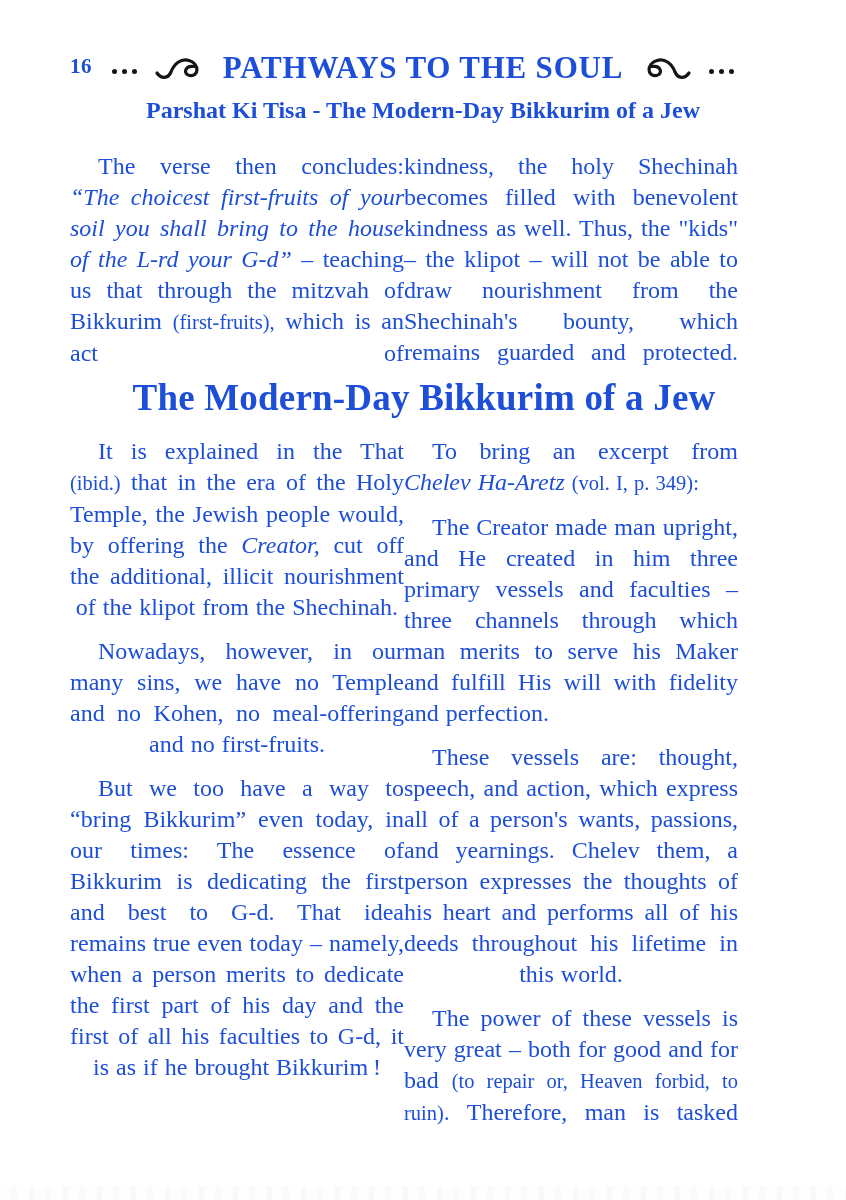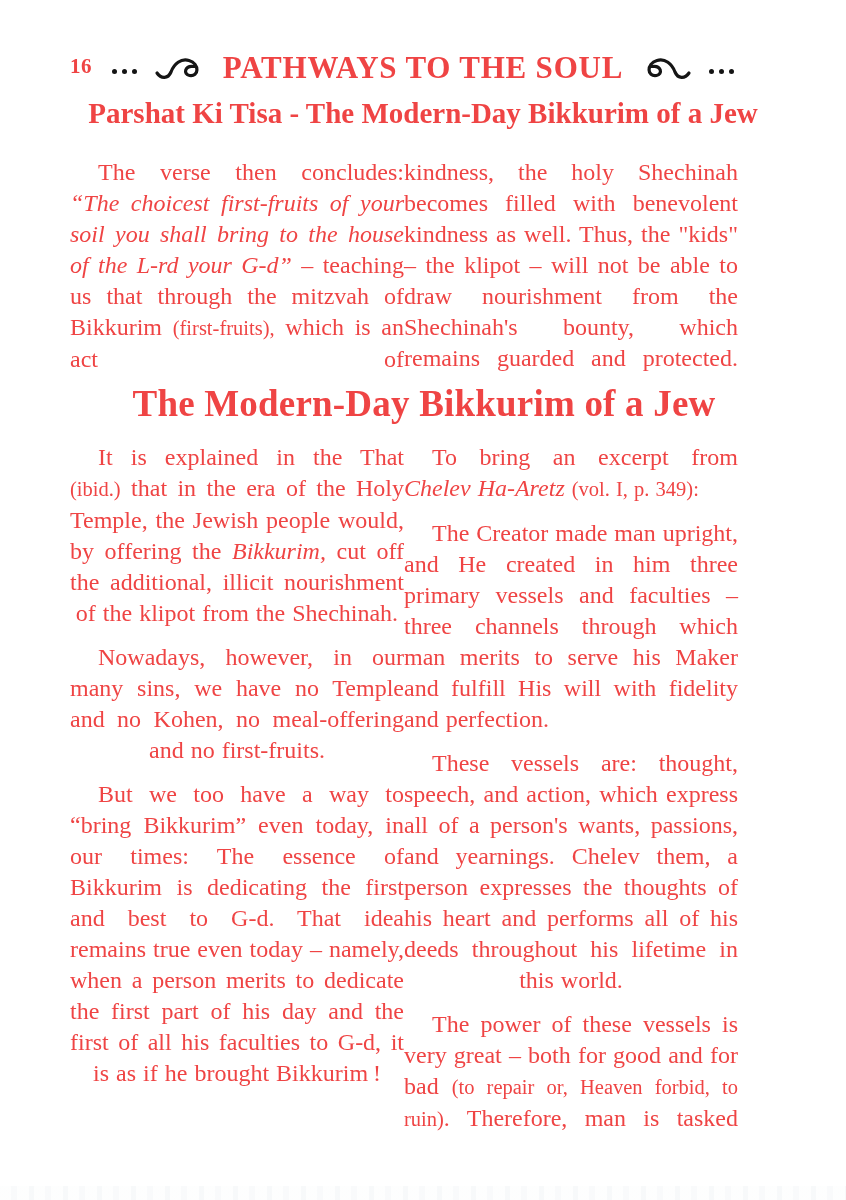--- a/index.html
+++ b/index.html
@@ -1,18 +1,18 @@
 <!DOCTYPE html>
 <html><head>
 <meta charset="utf-8">
 <style>
   html,body{margin:0;padding:0;background:#e8e8e8;}
   .page{
     position:relative; width:846px; height:1200px; background:#ffffff;
-    font-family:"Liberation Serif", serif; color:#ef4444; overflow:hidden;
+    font-family:"Liberation Serif", serif; color:#1d4ed8; overflow:hidden;
     margin:0 auto;
   }
   
   .header{position:relative; padding-top:46px;}
   .pagenum{
     position:absolute; left:70px; top:54px;
     font-size:21px; font-weight:bold; letter-spacing:.5px;
   }
   .title-row{
     display:flex; align-items:center; justify-content:center; gap:15px;
@@ -20,21 +20,21 @@
   }
   .title{
     font-size:31px; font-weight:bold; letter-spacing:.8px; line-height:1;
     margin:0 2px; white-space:nowrap;
   }
   .orn{display:flex; align-items:center; gap:2px;}
   .dot{width:5px; height:5px; border-radius:50%; background:#141414; display:inline-block; margin:8px 1.5px 0;}
   .flourish{display:block; margin-top:2px;}
   .flourish.mirror{transform:scaleX(-1);}
   .subtitle{
-    text-align:center; font-weight:bold; font-size:29px; margin-top:9px;
+    text-align:center; font-weight:bold; font-size:24px; margin-top:9px;
   }
   
   .body{padding:0 68px 0 70px;}
   .cols{display:flex; }
   .column{width:334px;}
   .cols.top{margin-top:27px;}
   p.para{
     font-size:24px; line-height:31px; margin:0 0 13px 0;
     text-align:justify; word-spacing:1px;
   }
@@ -95,21 +95,21 @@
       </div>
       <div class="column">
         <p class="para last-justify"><span>kindness, the holy Shechinah becomes filled with benevolent kindness as well. Thus, the "kids" – the klipot – will not be able to draw nourishment from the Shechinah's bounty, which remains guarded and protected.</span></p>
       </div>
     </div>
 
     <h2 class="section-heading">The Modern-Day Bikkurim of a Jew</h2>
 
     <div class="cols">
       <div class="column">
-        <p class="para indent last-center"><span>It is explained in the That </span><span class="sm">(ibid.)</span><span> that in the era of the Holy Temple, the Jewish people would, by offering the </span><span class="it">Bikkurim,</span><span> cut off the additional, illicit nourishment of the klipot from the Shechinah.</span></p>
+        <p class="para indent last-center"><span>It is explained in the That </span><span class="sm">(ibid.)</span><span> that in the era of the Holy Temple, the Jewish people would, by offering the </span><span class="it">Creator,</span><span> cut off the additional, illicit nourishment of the klipot from the Shechinah.</span></p>
         <p class="para indent last-center"><span>Nowadays, however, in our many sins, we have no Temple and no Kohen, no meal-offering and no first-fruits.</span></p>
         <p class="para indent last-center"><span>But we too have a way to “bring Bikkurim” even today, in our times: The essence of Bikkurim is dedicating the first and best to G-d. That idea remains true even today – namely, when a person merits to dedicate the first part of his day and the first of all his faculties to G-d, it is as if he brought Bikkurim !</span></p>
       </div>
       <div class="column">
         <p class="para indent last-left"><span>To bring an excerpt from </span><span class="it">Chelev Ha-Aretz</span><span> </span><span class="sm">(vol. I, p. 349):</span></p>
         <p class="para indent last-left"><span>The Creator made man upright, and He created in him three primary vessels and faculties – three channels through which man merits to serve his Maker and fulfill His will with fidelity and perfection.</span></p>
         <p class="para indent last-center"><span>These vessels are: thought, speech, and action, which express all of a person's wants, passions, and yearnings. Chelev them, a person expresses the thoughts of his heart and performs all of his deeds throughout his lifetime in this world.</span></p>
         <p class="para indent last-justify"><span>The power of these vessels is very great – both for good and for bad </span><span class="sm">(to repair or, Heaven forbid, to ruin)</span><span>. Therefore, man is tasked</span></p>
       </div>
     </div>

